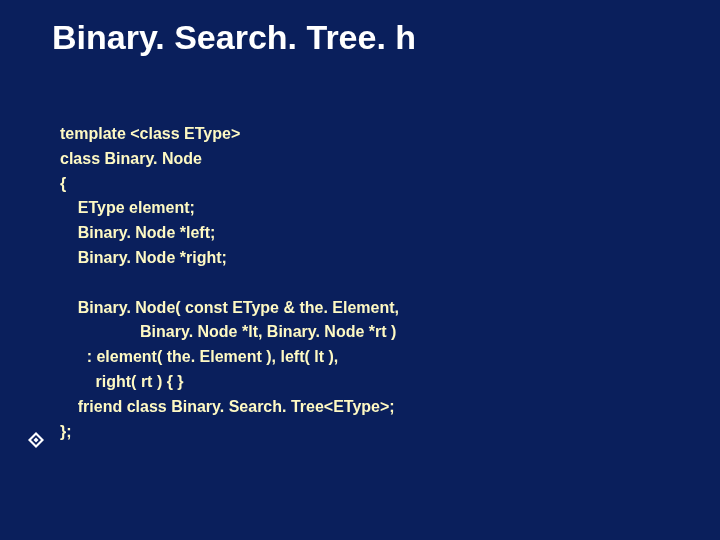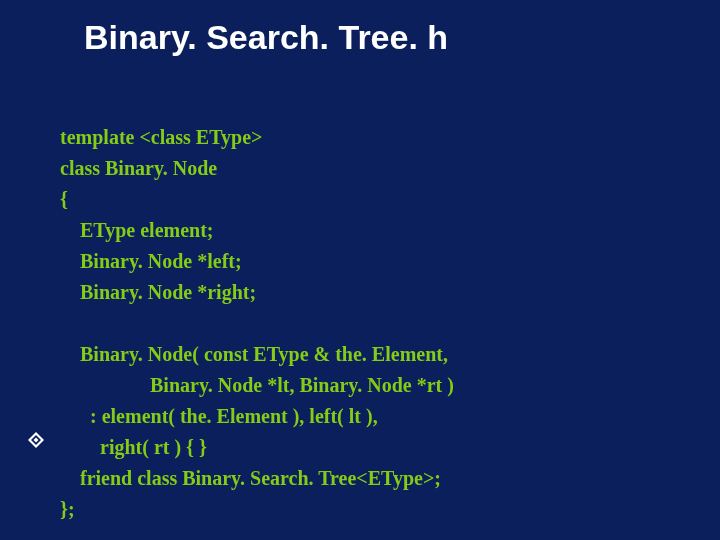--- a/index.html
+++ b/index.html
@@ -18,30 +18,29 @@
     box-sizing: border-box;
   }
   .title {
     font-family: Arial, Helvetica, sans-serif;
     font-size: 34px;
     font-weight: bold;
     color: #ffffff;
     position: absolute;
     top: 18px;
     left: 52px;
-    margin-left: 32px;
   }
   .code-block {
     position: absolute;
     top: 122px;
     left: 60px;
-    font-family: Liberation Serif, serif;
-    font-size: 20px;
+    font-family: Liberation Sans, sans-serif;
+    font-size: 16px;
     font-weight: bold;
-    color: #84cc16;
+    color: #fef9c3;
     line-height: 1.55;
     white-space: pre;
   }
   .bullet-icon {
     position: absolute;
     left: 28px;
     top: 432px;
     width: 16px;
     height: 16px;
   }

